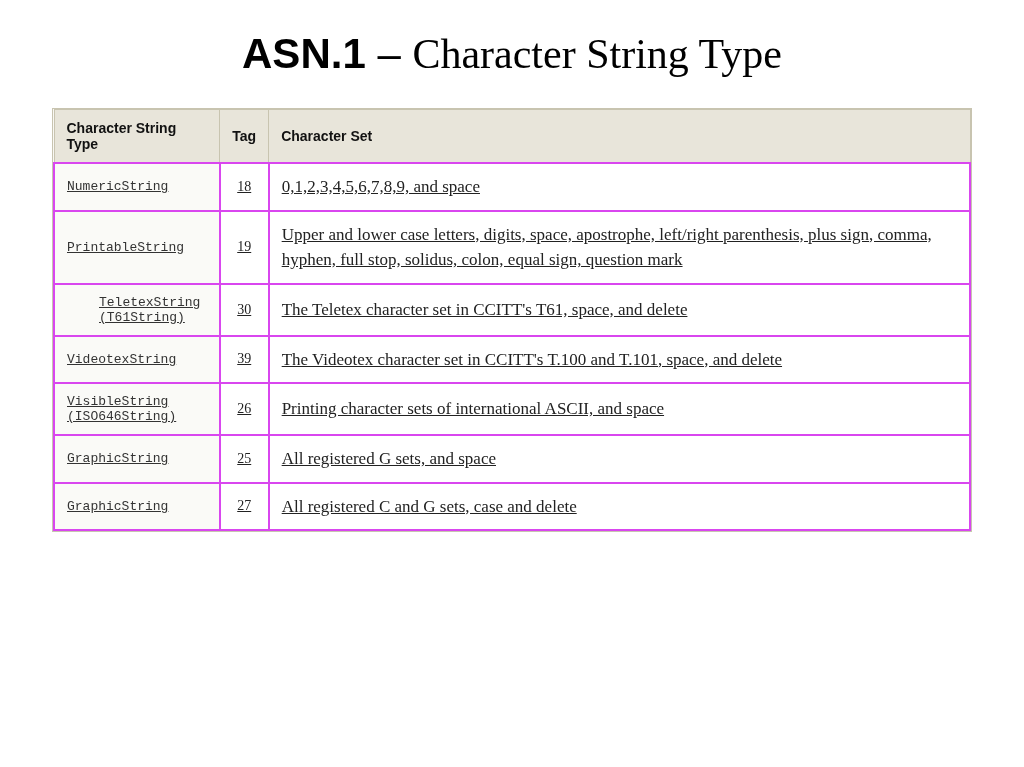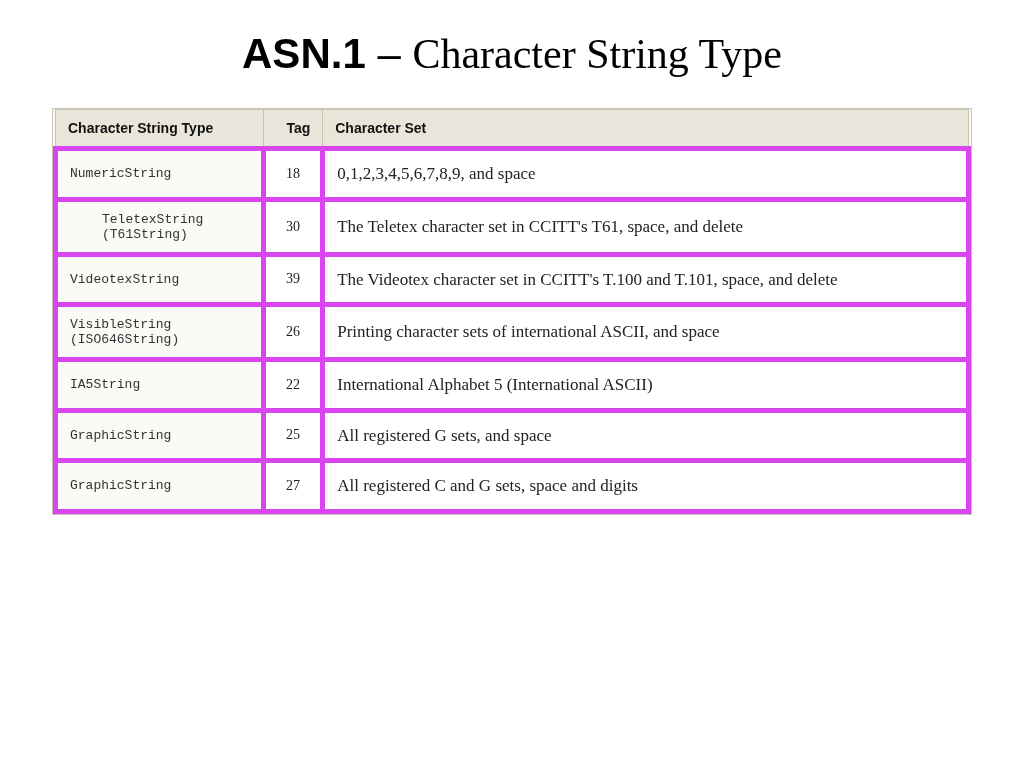--- a/index.html
+++ b/index.html
@@ -54,30 +54,31 @@
       border: 1px solid #c8c4b0;
       padding: 10px 12px;
       font-family: Arial, sans-serif;
       font-size: 14px;
       font-weight: bold;
       color: #111;
       text-align: left;
     }
 
     thead th.col-tag {
-      text-align: right;
+      text-align: left;
     }
 
     tbody td {
-      border: 5px solid #d946ef;
+      border: 2px solid #d946ef;
       padding: 10px 12px;
       font-size: 13.5px;
       color: #222;
       vertical-align: middle;
       background: #ffffff;
+      text-decoration: underline;
     }
 
     tbody td.col-type {
       font-family: 'Courier New', Courier, monospace;
       font-size: 13px;
       color: #333;
       background: #fafaf7;
     }
 
     tbody td.col-tag {
@@ -108,46 +109,46 @@
         <th class="col-charset">Character Set</th>
       </tr>
     </thead>
     <tbody id="table-body">
     <tr>
           <td class="col-type" style="white-space: pre;">NumericString</td>
           <td class="col-tag">18</td>
           <td class="col-charset">0,1,2,3,4,5,6,7,8,9, and space</td>
         </tr>
         <tr>
+          <td class="col-type" style="white-space: pre;">PrintableString</td>
+          <td class="col-tag">19</td>
+          <td class="col-charset">Upper and lower case letters, digits, space, apostrophe, left/right parenthesis, plus sign, comma, hyphen, full stop, solidus, colon, equal sign, question mark</td>
+        </tr>
+        <tr>
           <td class="col-type" style="white-space: pre; padding-left: 44px;">TeletexString
 (T61String)</td>
           <td class="col-tag">30</td>
           <td class="col-charset">The Teletex character set in CCITT's T61, space, and delete</td>
         </tr>
         <tr>
           <td class="col-type" style="white-space: pre; margin-left: 48px;">VideotexString</td>
           <td class="col-tag">39</td>
           <td class="col-charset">The Videotex character set in CCITT's T.100 and T.101, space, and delete</td>
         </tr>
         <tr>
           <td class="col-type" style="white-space: pre;">VisibleString
 (ISO646String)</td>
           <td class="col-tag">26</td>
           <td class="col-charset">Printing character sets of international ASCII, and space</td>
         </tr>
         <tr>
-          <td class="col-type" style="white-space: pre;">IA5String</td>
-          <td class="col-tag">22</td>
-          <td class="col-charset">International Alphabet 5 (International ASCII)</td>
-        </tr>
-        <tr>
           <td class="col-type" style="white-space: pre;">GraphicString</td>
           <td class="col-tag">25</td>
           <td class="col-charset">All registered G sets, and space</td>
         </tr>
         <tr>
           <td class="col-type" style="white-space: pre;">GraphicString</td>
           <td class="col-tag">27</td>
-          <td class="col-charset">All registered C and G sets, space and digits</td>
+          <td class="col-charset">All registered C and G sets, case and delete</td>
         </tr>
       </tbody>
   </table>
 </div>
 
 </body></html>

